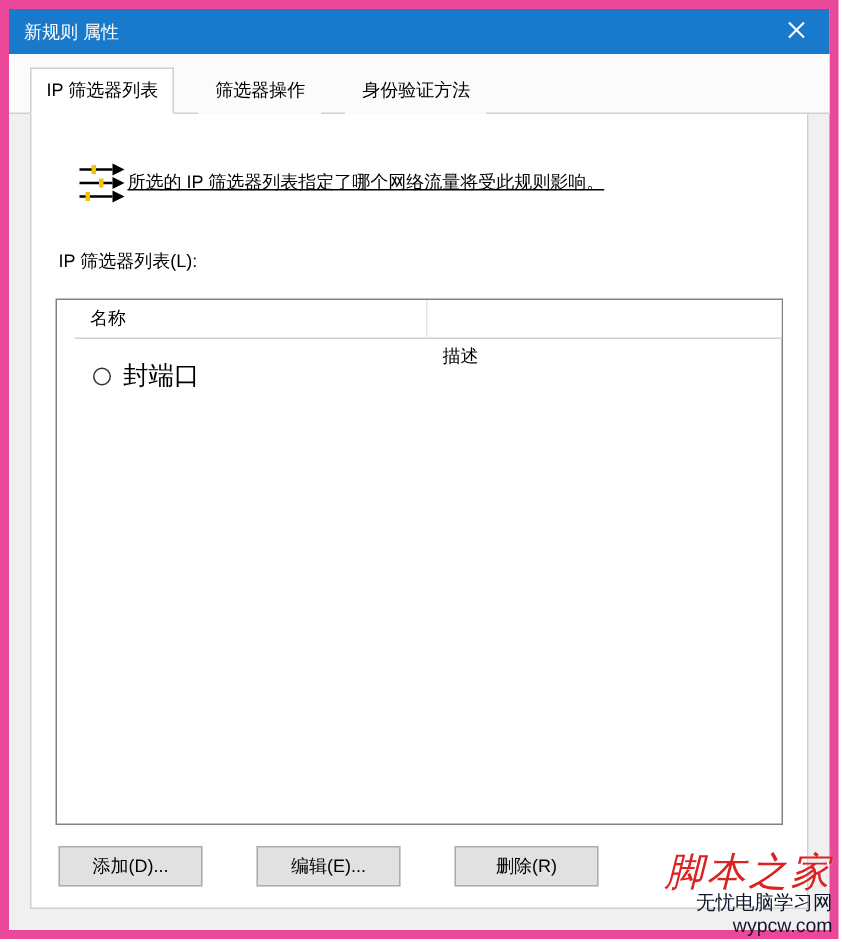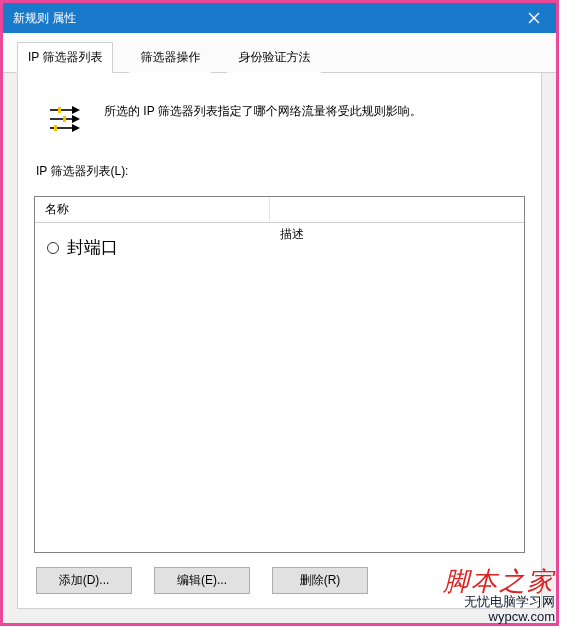--- a/index.html
+++ b/index.html
@@ -9,21 +9,21 @@
     font-family: "Microsoft YaHei", "Segoe UI", sans-serif;
     font-size: 12px;
     background: #fff;
     width: 561px;
     height: 628px;
     overflow: hidden;
   }
   .window {
     width: 559px;
     height: 626px;
-    border: 3px solid #ec4899;
+    border: 6px solid #ec4899;
     display: flex;
     flex-direction: column;
     background: #f0f0f0;
   }
   .titlebar {
     background: #1979ca;
     color: #fff;
     height: 30px;
     display: flex;
     align-items: center;
@@ -69,40 +69,41 @@
     flex: 1;
     background: #fff;
     border: 1px solid #d0d0d0;
     margin: -1px 14px 14px 14px;
     padding: 20px 16px 14px 16px;
     display: flex;
     flex-direction: column;
   }
   .info-row {
     display: flex;
-    align-items: flex-start;
-    gap: 22px;
+    align-items: center;
     padding: 10px 6px 28px 14px;
+    text-decoration: underline;
   }
   .arrows-icon svg { display: block; }
   .info-text {
     font-size: 12px;
     color: #000;
   }
   .list-label {
     font-size: 12px;
     margin: 2px 0 16px 2px;
   }
   .list-box {
     flex: 1;
     border: 1px solid #828282;
     background: #fff;
     display: flex;
     flex-direction: column;
     min-height: 290px;
+    padding-left: 12px;
   }
   .list-header {
     display: flex;
     border-bottom: 1px solid #d0d0d0;
     background: #fff;
     height: 26px;
     align-items: stretch;
   }
   .col {
     padding: 5px 10px;
@@ -124,21 +125,21 @@
   .radio {
     width: 12px;
     height: 12px;
     border: 1.5px solid #333;
     border-radius: 50%;
     display: inline-block;
     flex-shrink: 0;
   }
   .button-row {
     display: flex;
-    gap: 22px;
+    gap: 36px;
     padding: 14px 2px 0 2px;
   }
   .btn {
     width: 96px;
     height: 27px;
     background: #e1e1e1;
     border: 1px solid #adadad;
     font-size: 12px;
     font-family: inherit;
     cursor: pointer;

